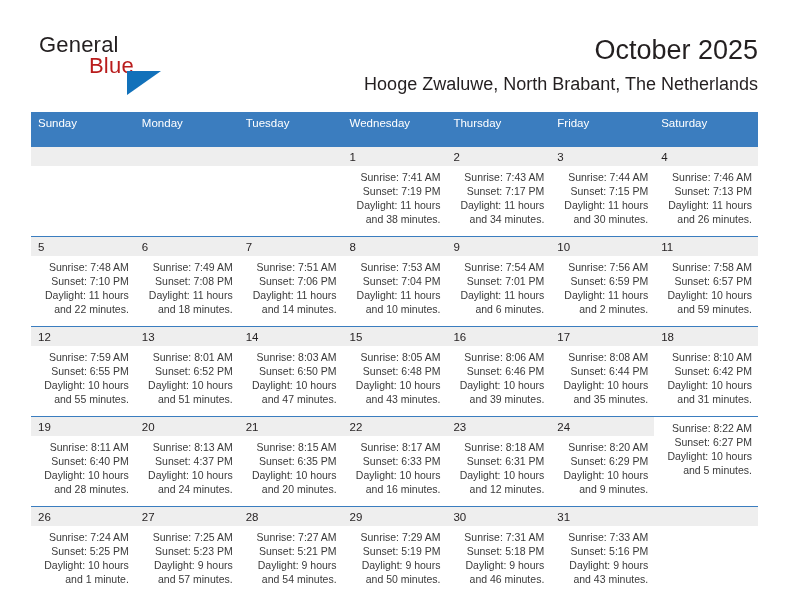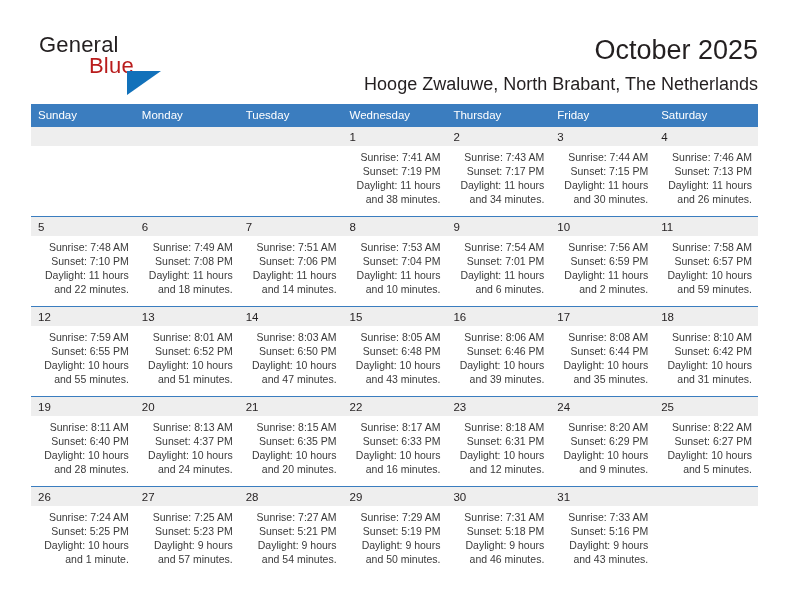--- a/index.html
+++ b/index.html
@@ -87,21 +87,22 @@
   
   .calendar {
     position: absolute;
     left: 31px;
     top: 104px;
     width: 727px;
   }
   .weekday-row {
     display: flex;
     background: #3b7dbf;
-    height: 22px;
+    height: 34px;
+    margin-top: 8px;
   }
   .weekday-cell {
     flex: 1 1 0;
     color: #ffffff;
     font-size: 11.5px;
     line-height: 22px;
     padding-left: 7px;
     box-sizing: border-box;
     white-space: nowrap;
     overflow: hidden;
@@ -433,21 +434,20 @@
       <div class="day-cell">
         <div class="day-band"><span class="day-num">24</span></div>
         <div class="day-info">
           <div>Sunrise: 8:20 AM</div>
           <div>Sunset: 6:29 PM</div>
           <div>Daylight: 10 hours</div>
           <div>and 9 minutes.</div>
         </div>
       </div>
       <div class="day-cell">
-        <div class="day-band"><span class="day-num">25</span></div>
         <div class="day-info">
           <div>Sunrise: 8:22 AM</div>
           <div>Sunset: 6:27 PM</div>
           <div>Daylight: 10 hours</div>
           <div>and 5 minutes.</div>
         </div>
       </div>
     </div>
 
     <div class="week-row">

